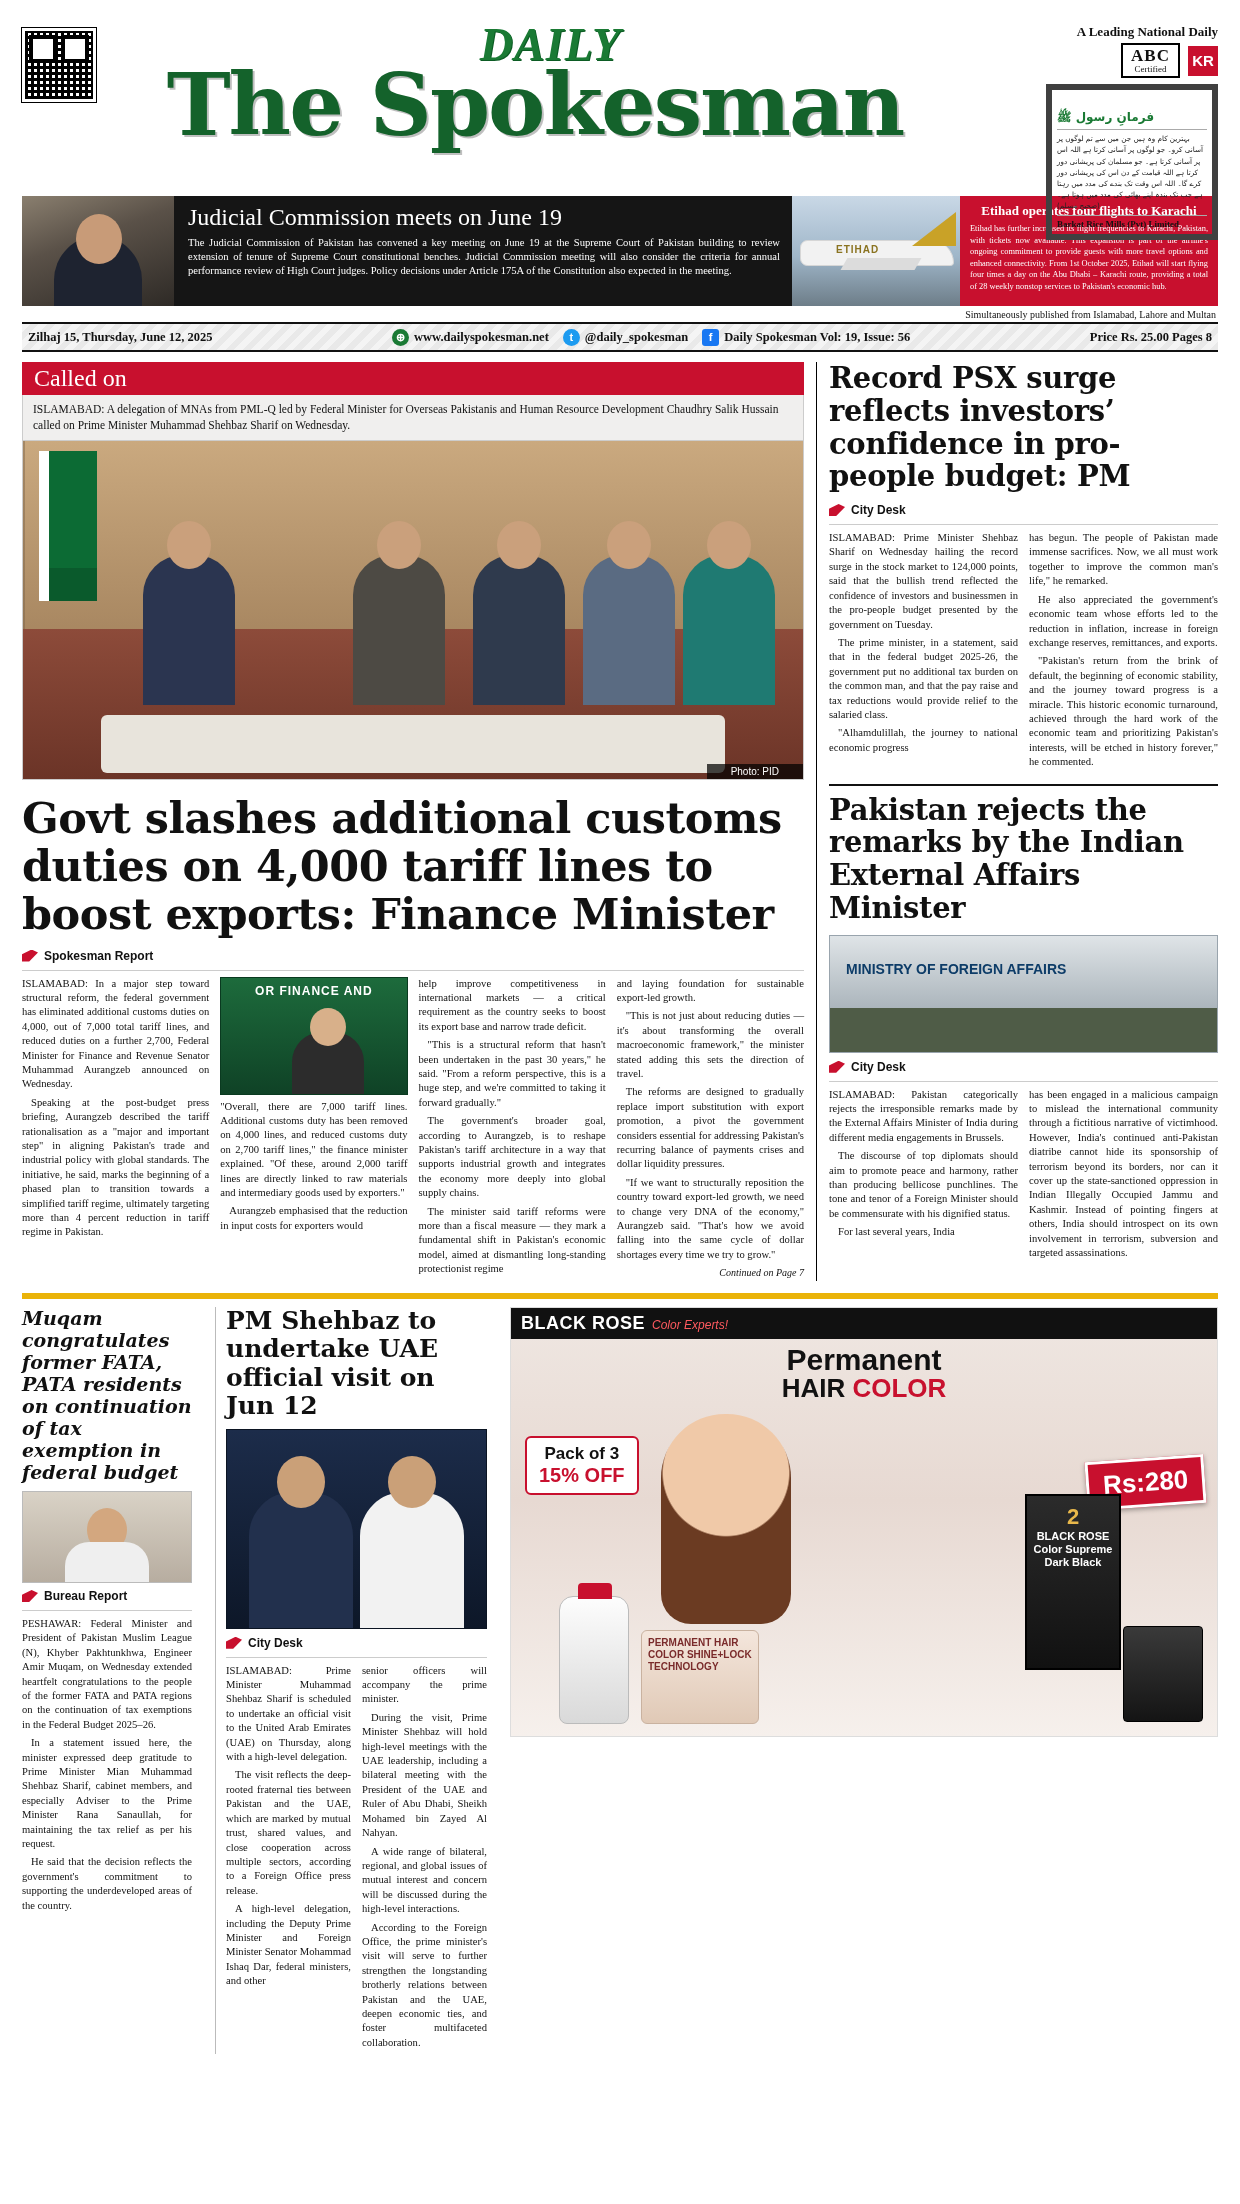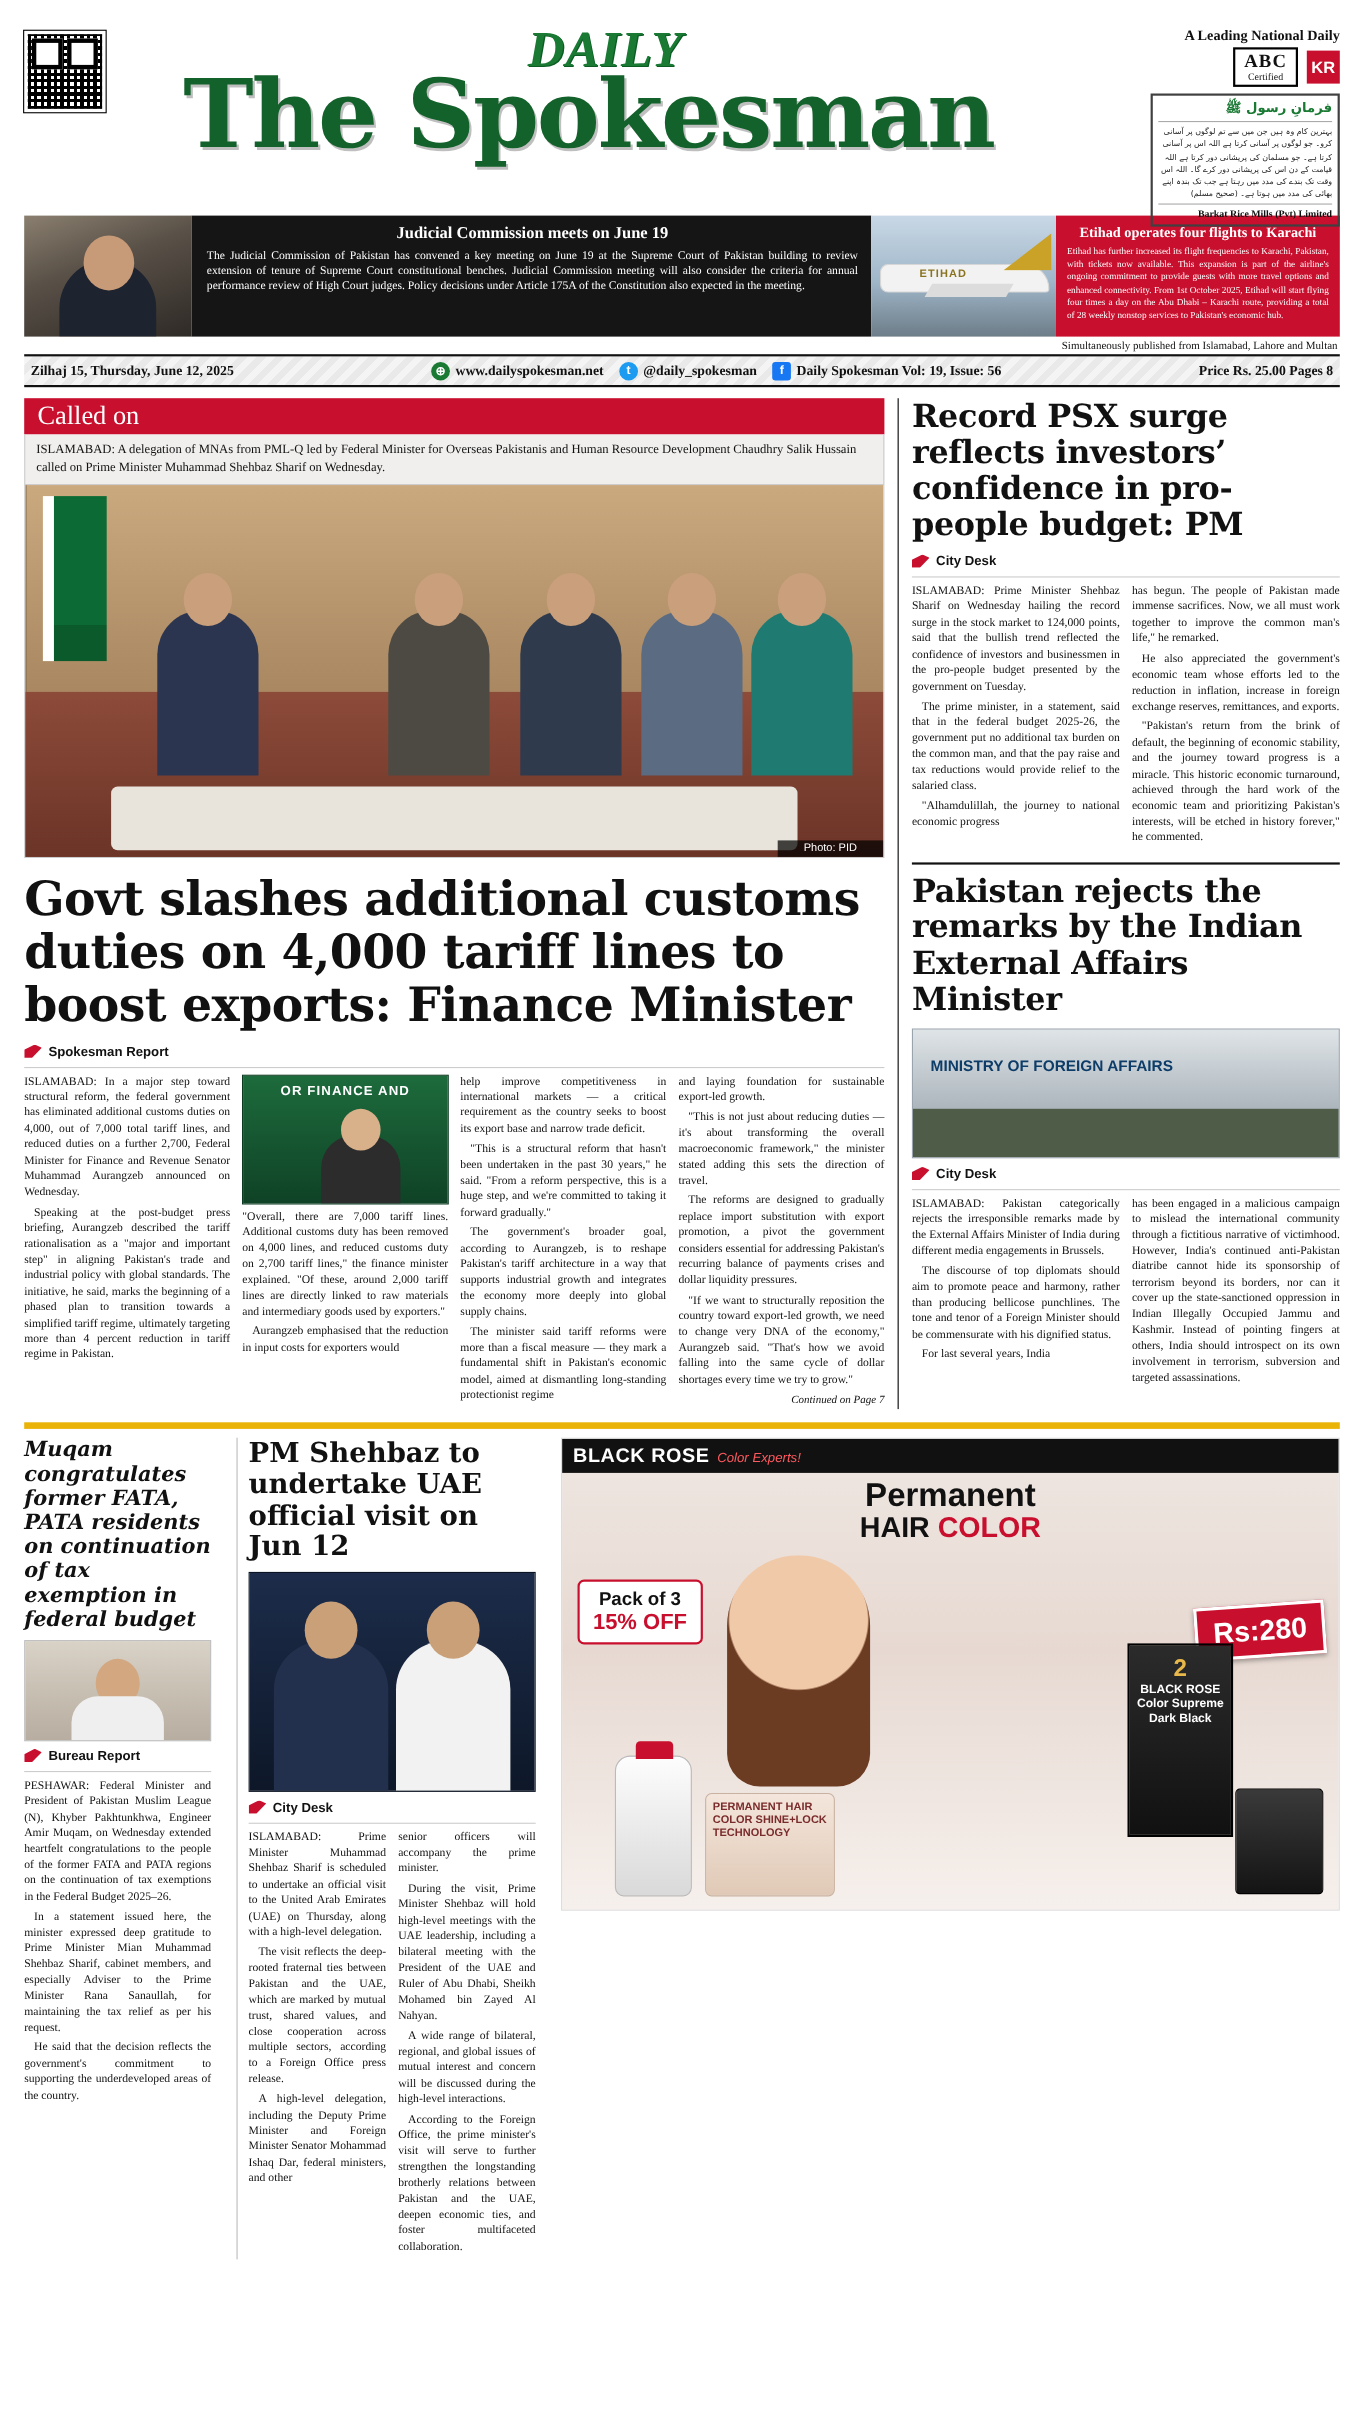--- a/index.html
+++ b/index.html
@@ -99,25 +99,25 @@
     background: #c8102e;
     color: #fff;
     font-family: "Liberation Sans", sans-serif;
     font-weight: bold;
     font-size: 15px;
     display: flex; align-items: center; justify-content: center;
   }
   .urdu-box {
     margin-top: 6px;
     width: 172px;
-    border: 2px solid #404040;
-    padding: 4px 5px 5px 5px;
+    border: 6px solid #404040;
+    padding: 20px 5px 5px 5px;
     font-family: "DejaVu Sans", sans-serif;
     direction: rtl;
-    text-align: right;
+    text-align: left;
   }
   .urdu-box .hd {
     color: #1a7a34;
     font-weight: bold;
     font-size: 12px;
     border-bottom: 1px solid #aaa;
     padding-bottom: 2px;
     margin-bottom: 3px;
   }
   .urdu-box .bd {
@@ -166,23 +166,22 @@
     z-index: 2;
   }
   .strip-black {
     flex: 1;
     background: #151515;
     color: #fff;
     padding: 8px 12px 6px 14px;
   }
   .strip-black h3 {
     margin: 0 0 5px 0;
-    font-size: 15px;
-    font-weight: bold;
-    text-align: center;
+    font-size: 24px;
+    font-weight: normal;
     font-family: "Liberation Serif", serif;
   }
   .strip-black p {
     margin: 0;
     font-size: 10.6px;
     line-height: 1.34;
     text-align: justify;
     column-count: 1;
   }
   .strip-plane {

